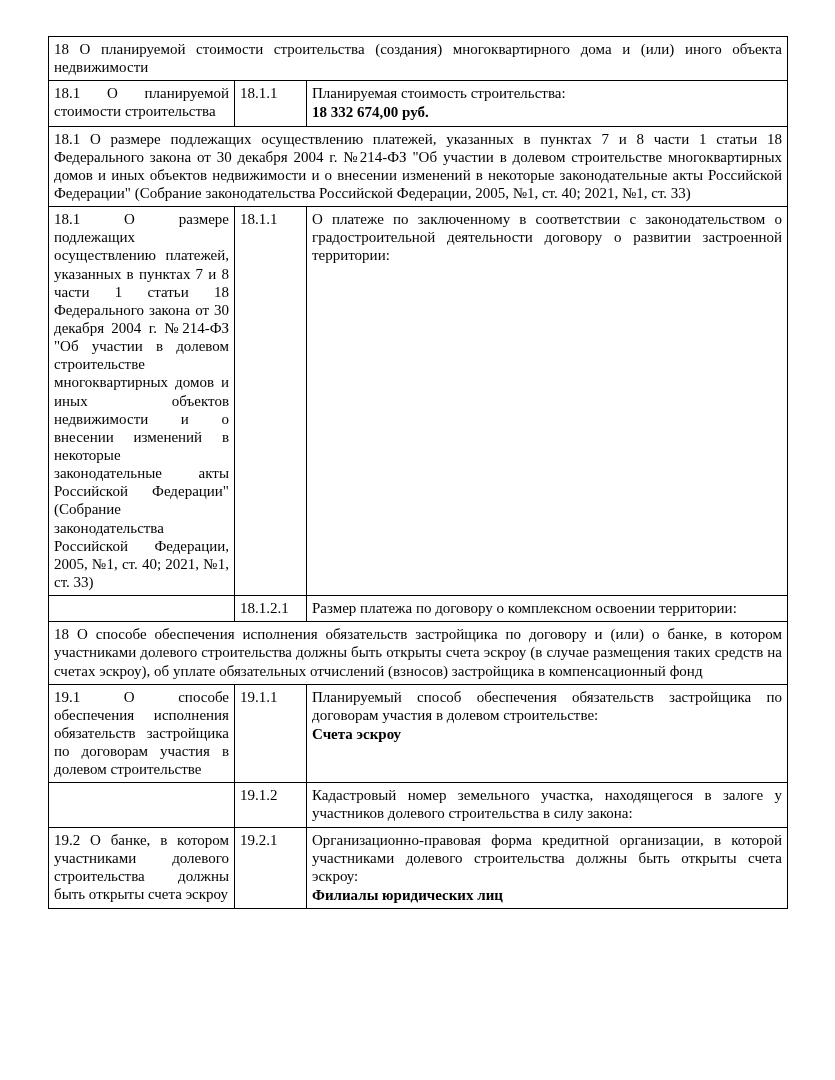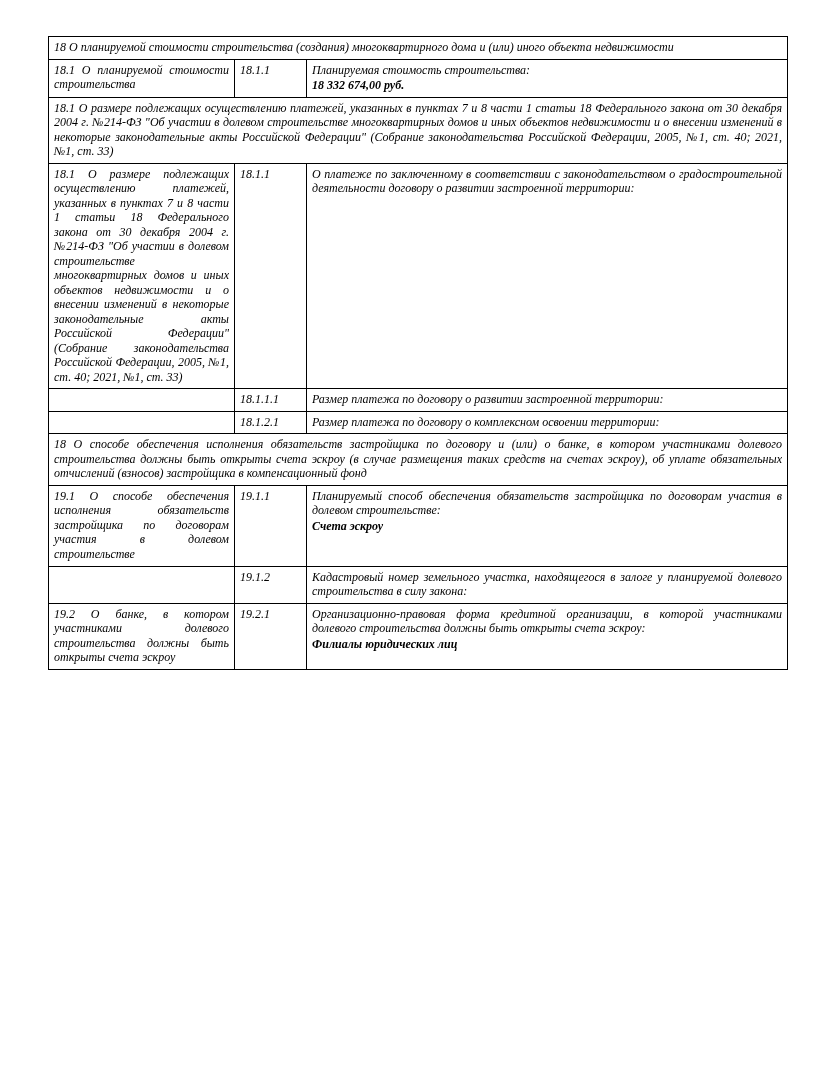--- a/index.html
+++ b/index.html
@@ -17,23 +17,22 @@
     width: 835px;
     min-height: 1080px;
     box-sizing: border-box;
     padding: 36px 48px 24px 48px;
     background: #ffffff;
   }
   table.doc-table {
     width: 739px;
     border-collapse: collapse;
     table-layout: fixed;
-    font-size: 12px;
+    font-size: 15px;
     line-height: 1.21;
-    font-style: italic;
   }
   table.doc-table td {
     border: 1px solid #000000;
     vertical-align: top;
     padding: 3px 5px 4px 5px;
     text-align: justify;
     hyphens: manual;
   }
   td.c-label { width: 186px; }
   td.c-code  { width: 72px; }
@@ -70,48 +69,41 @@
       </tr>
       <tr>
         <td class="c-label">18.1 О размере подлежащих осуществлению платежей, указанных в пунктах 7 и 8 части 1 статьи 18 Федерального закона от 30 декабря 2004 г. №214-ФЗ "Об участии в долевом строительстве многоквартирных домов и иных объектов недвижимости и о внесении изменений в некоторые законодательные акты Российской Федерации" (Собрание законодательства Российской Федерации, 2005, №1, ст. 40; 2021, №1, ст. 33)</td>
         <td class="c-code mid">18.1.1</td>
         <td class="c-value mid">
           <span class="val-line">О платеже по заключенному в соответствии с законодательством о градостроительной деятельности договору о развитии застроенной территории:</span>
         </td>
       </tr>
       <tr>
         <td class="c-label"></td>
-        <td class="c-code mid">18.1.1.1</td>
-        <td class="c-value">
-          <span class="val-line">Размер платежа по договору о развитии застроенной территории:</span>
-        </td>
-      </tr>
-      <tr>
-        <td class="c-label"></td>
         <td class="c-code mid">18.1.2.1</td>
         <td class="c-value">
           <span class="val-line">Размер платежа по договору о комплексном освоении территории:</span>
         </td>
       </tr>
       <tr>
         <td class="full" colspan="3">18 О способе обеспечения исполнения обязательств застройщика по договору и (или) о банке, в котором участниками долевого строительства должны быть открыты счета эскроу (в случае размещения таких средств на счетах эскроу), об уплате обязательных отчислений (взносов) застройщика в компенсационный фонд</td>
       </tr>
       <tr>
         <td class="c-label">19.1 О способе обеспечения исполнения обязательств застройщика по договорам участия в долевом строительстве</td>
         <td class="c-code mid">19.1.1</td>
         <td class="c-value">
           <span class="val-line">Планируемый способ обеспечения обязательств застройщика по договорам участия в долевом строительстве:</span>
           <span class="val-bold">Счета эскроу</span>
         </td>
       </tr>
       <tr>
         <td class="c-label"></td>
         <td class="c-code mid">19.1.2</td>
         <td class="c-value">
-          <span class="val-line">Кадастровый номер земельного участка, находящегося в залоге у планируемой долевого строительства в силу закона:</span>
+          <span class="val-line">Кадастровый номер земельного участка, находящегося в залоге у участников долевого строительства в силу закона:</span>
         </td>
       </tr>
       <tr>
         <td class="c-label">19.2 О банке, в котором участниками долевого строительства должны быть открыты счета эскроу</td>
         <td class="c-code mid">19.2.1</td>
         <td class="c-value">
           <span class="val-line">Организационно-правовая форма кредитной организации, в которой участниками долевого строительства должны быть открыты счета эскроу:</span>
           <span class="val-bold">Филиалы юридических лиц</span>
         </td>
       </tr>

